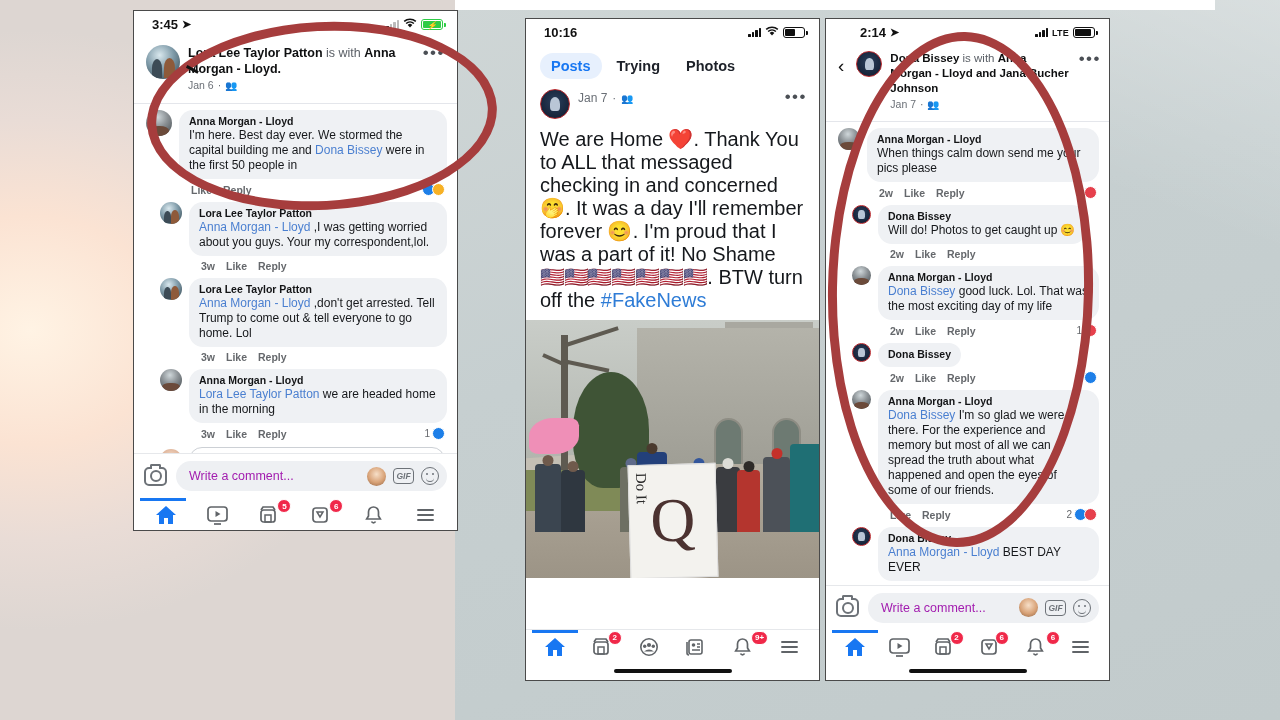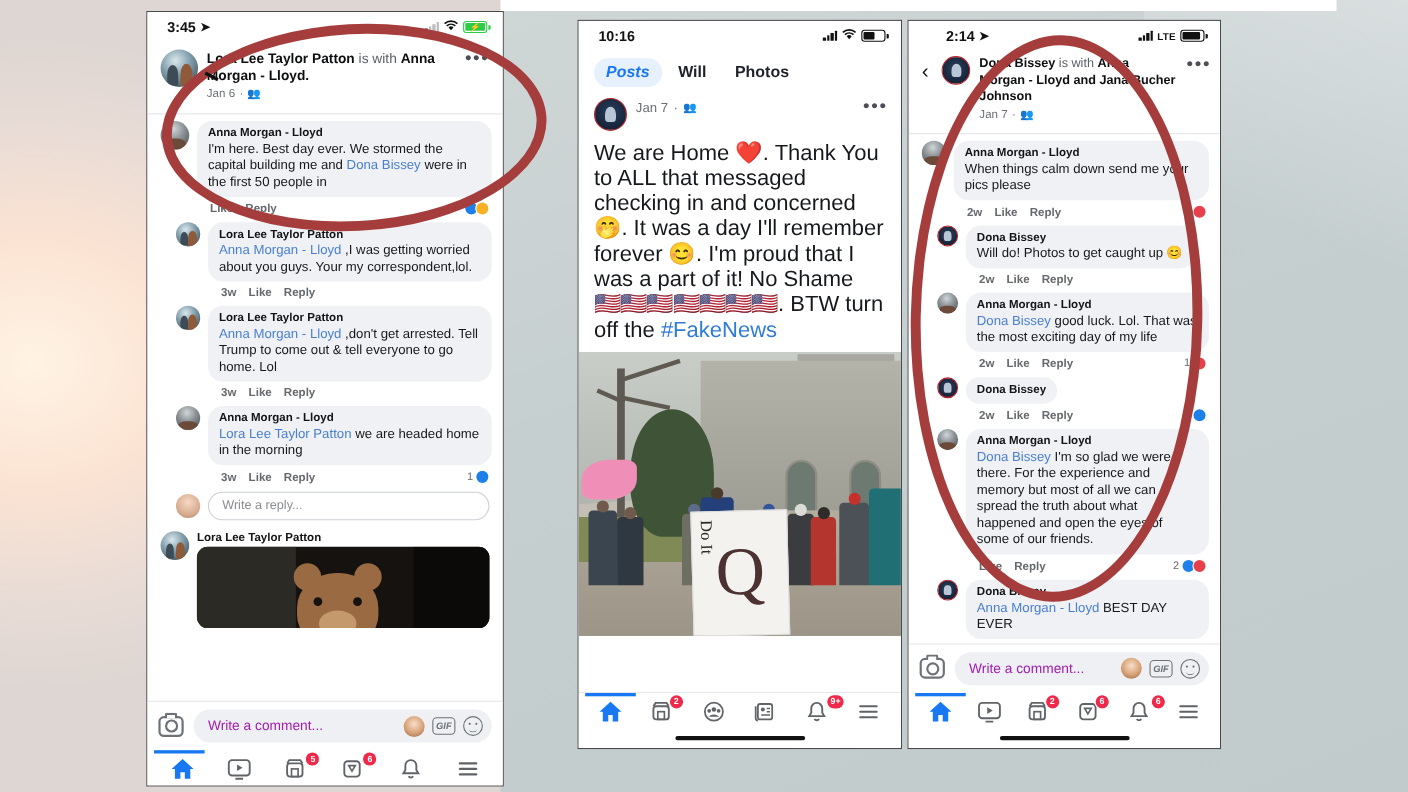--- a/index.html
+++ b/index.html
@@ -28,21 +28,21 @@
     background: #ffffff;
   }
 
   
   .phone {
     position: absolute;
     background: #ffffff;
     border: 1.5px solid #4a4a4a;
     overflow: hidden;
   }
-  #phone1 { left: 133px;  top: 10px;  width: 325px; height: 705px; }
+  #phone1 { left: 133px;  top: 10px;  width: 325px; height: 521px; }
   #phone2 { left: 525px;  top: 18px;  width: 295px; height: 663px; }
   #phone3 { left: 825px;  top: 18px;  width: 285px; height: 663px; }
 
   .screen { position: relative; width: 100%; height: 100%; background: #fff; overflow: hidden; }
 
   
   .statusbar {
     display: flex; align-items: center; justify-content: space-between;
     padding: 6px 14px 4px 18px;
     font-size: 13px; font-weight: bold; color: #111;
@@ -190,21 +190,21 @@
     width: 118px; height: 4.5px; background: #111; border-radius: 3px;
     margin: 7px auto 7px auto;
   }
 
   
   .tabs-row { display: flex; gap: 4px; padding: 9px 12px 6px 14px; }
   .tab-chip {
     font-size: 14.5px; font-weight: bold; color: #1d2129;
     padding: 5px 11px; border-radius: 16px;
   }
-  .tab-chip.active { color: #1877f2; background: #e7f0fd; font-style: italic; }
+  .tab-chip.active { color: #1877f2; background: #e7f0fd; }
   .post-title { font-size: 16px; line-height: 22px; color: #555a60; padding: 0 14px; }
   .post-title b { color: #0b0c0d; font-weight: bold; }
   .post-date { font-size: 12px; color: #6a6f76; padding: 3px 14px 0 14px; display: flex; align-items: center; gap: 5px; }
   .post-body { font-size: 20px; line-height: 23px; color: #15181c; padding: 9px 14px 8px 14px; }
   .post-body .tag { color: #2e7cd6; }
   .flagline { letter-spacing: -1px; }
 
   
   .photo { position: relative; width: 100%; height: 258px; overflow: hidden; background: #9a9c96; }
   .ph-sky { position:absolute; inset:0; background: linear-gradient(180deg,#c9cdc8 0%, #b9bdb7 40%, #a7a89f 75%, #9a9a90 100%); }
@@ -493,21 +493,21 @@
             </svg>
         </span>
         <span class="batt">
             <span style="right:9px"></span>
           </span>
       </div>
     </div>
 
     <div class="tabs-row">
       <div class="tab-chip active">Posts</div>
-      <div class="tab-chip">Will</div>
+      <div class="tab-chip">Trying</div>
       <div class="tab-chip">Photos</div>
     </div>
 
     <div class="post-head" style="padding:4px 12px 0 14px;">
       <div class="avatar av-30 av-db"></div>
       <div class="head-text">
         <div class="post-date" style="padding:2px 0 0 0;">
           <span>Jan 7</span>
           <span>·</span>
           <span class="globe-friends">👥</span>

